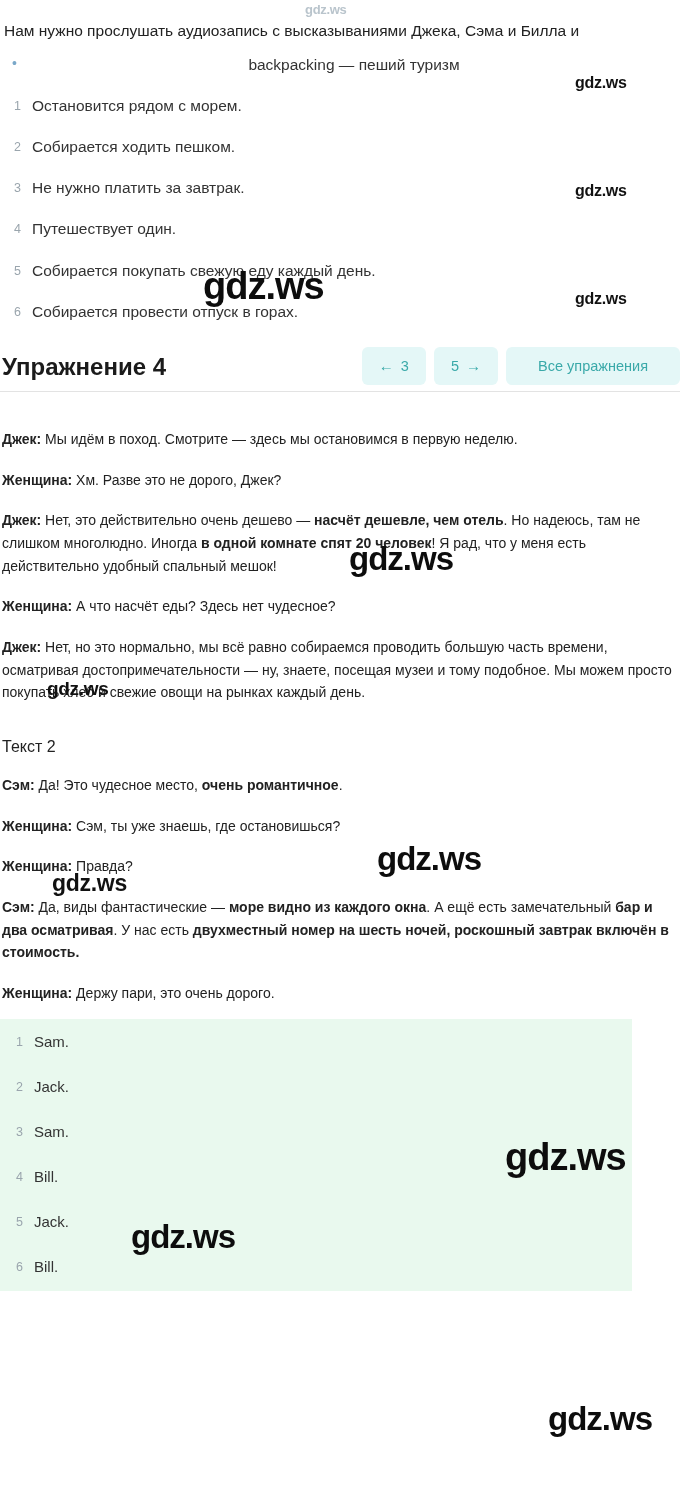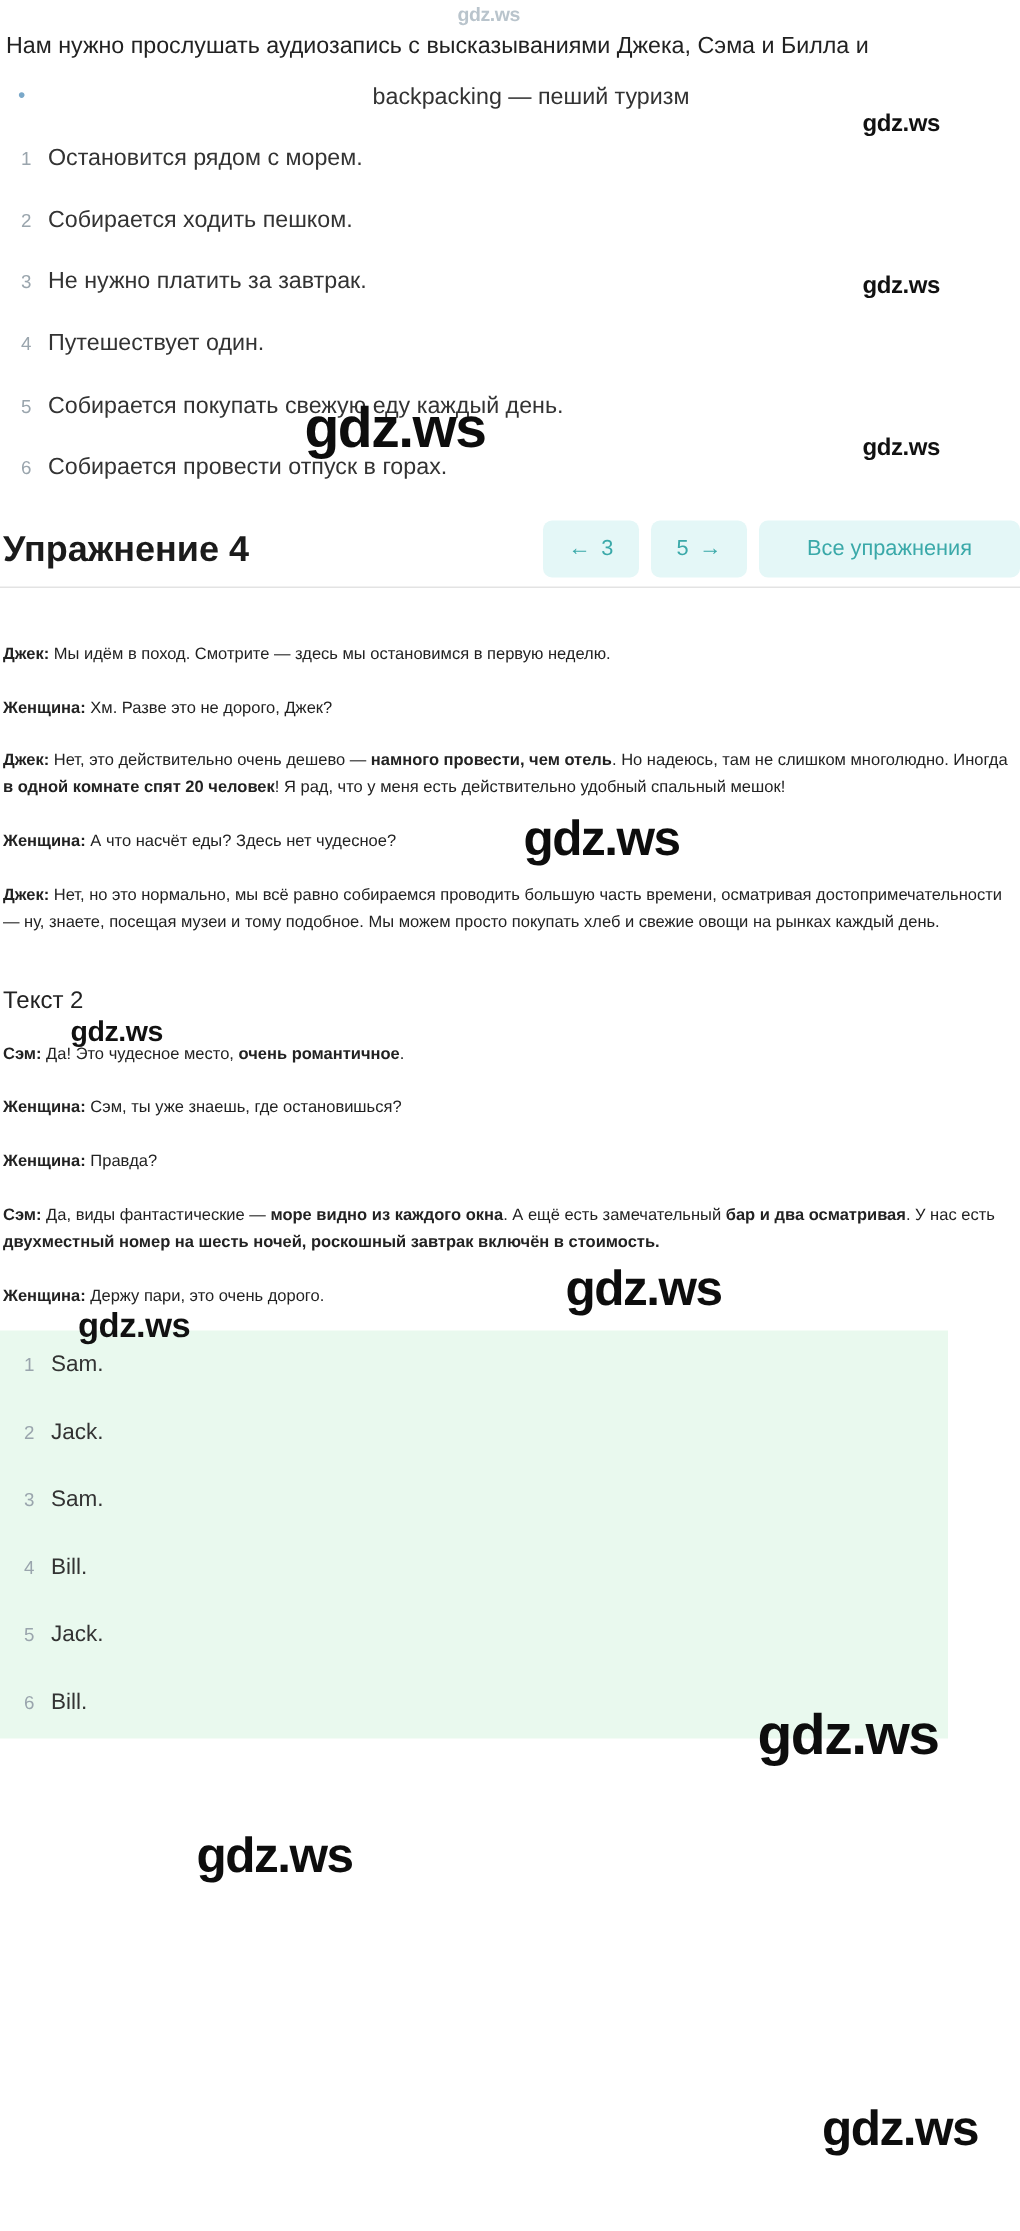--- a/index.html
+++ b/index.html
@@ -126,21 +126,21 @@
     font-size: 15px;
     color: #555;
     padding-left: 4px;
     margin-top: 2px;
   }
 
   .dialogue {
     padding: 0 8px 0 2px;
   }
   .dlg {
-    font-size: 11px;
+    font-size: 14px;
     line-height: 1.62;
     color: #222;
     margin: 18px 0 0 0;
   }
   .dlg b { font-weight: bold; }
   .speaker { font-weight: bold; }
 
   .sec-title {
     font-size: 16px;
     font-weight: normal;
@@ -229,21 +229,21 @@
   </div>
 
   <hr class="divider">
   <div class="faded-line"></div>
 
   <div class="dialogue">
     <p class="dlg"><span class="speaker">Джек:</span><span> Мы идём в поход. Смотрите — здесь мы остановимся в первую неделю.</span></p>
 
     <p class="dlg"><span class="speaker">Женщина:</span><span> Хм. Разве это не дорого, Джек?</span></p>
 
-    <p class="dlg"><span class="speaker">Джек:</span><span> Нет, это действительно очень дешево — </span><b>намного провести, чем отель</b><span>. Но надеюсь, там не слишком многолюдно. Иногда </span><b>в одной комнате спят 20 человек</b><span>! Я рад, что у меня есть действительно удобный спальный мешок!</span></p>
+    <p class="dlg"><span class="speaker">Джек:</span><span> Нет, это действительно очень дешево — </span><b>насчёт дешевле, чем отель</b><span>. Но надеюсь, там не слишком многолюдно. Иногда </span><b>в одной комнате спят 20 человек</b><span>! Я рад, что у меня есть действительно удобный спальный мешок!</span></p>
 
     <p class="dlg"><span class="speaker">Женщина:</span><span> А что насчёт еды? Здесь нет чудесное?</span></p>
 
     <p class="dlg"><span class="speaker">Джек:</span><span> Нет, но это нормально, мы всё равно собираемся проводить большую часть времени, осматривая достопримечательности — ну, знаете, посещая музеи и тому подобное. Мы можем просто покупать хлеб и свежие овощи на рынках каждый день.</span></p>
 
     <div class="sec-title">Текст 2</div>
 
     <p class="dlg"><span class="speaker">Сэм:</span><span> Да! Это чудесное место, </span><b>очень романтичное</b><span>.</span></p>
 
     <p class="dlg"><span class="speaker">Женщина:</span><span> Сэм, ты уже знаешь, где остановишься?</span></p>

